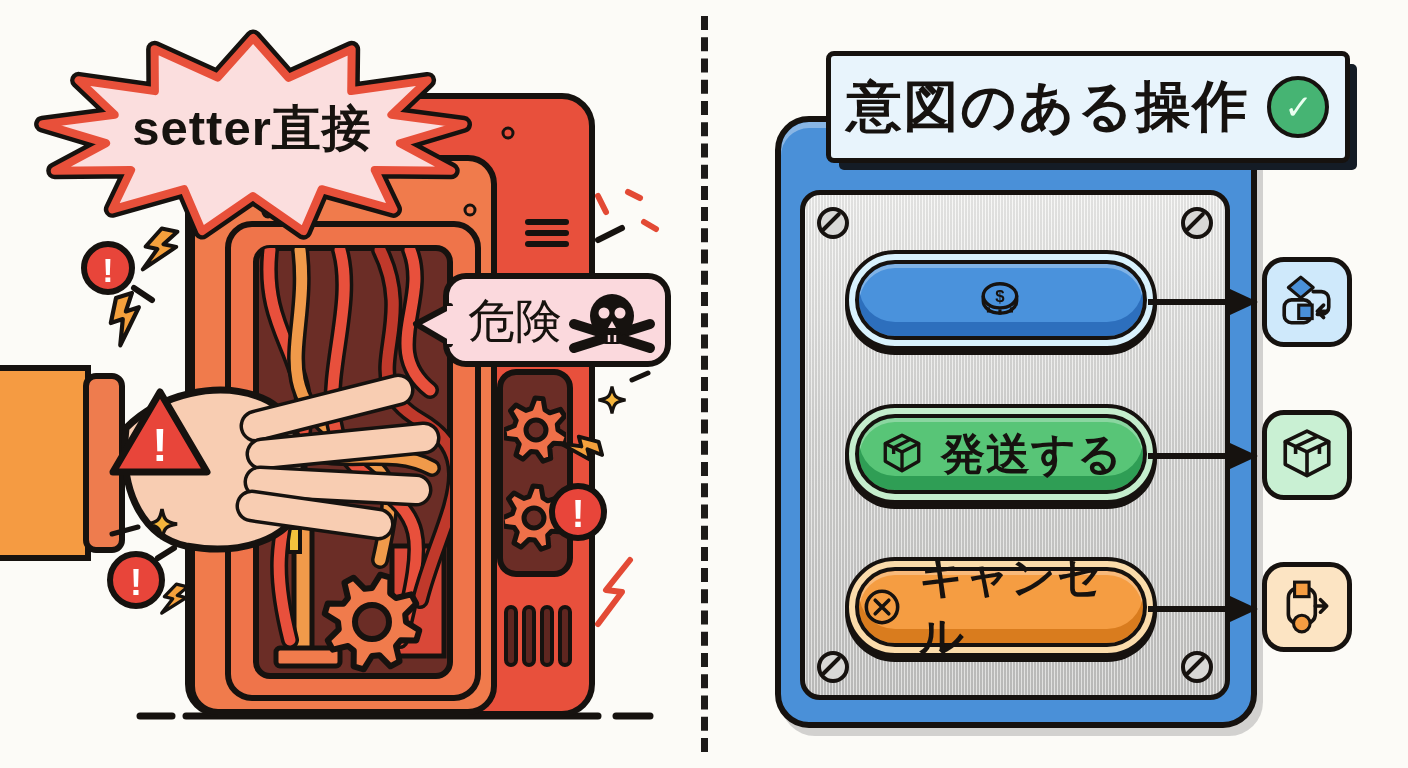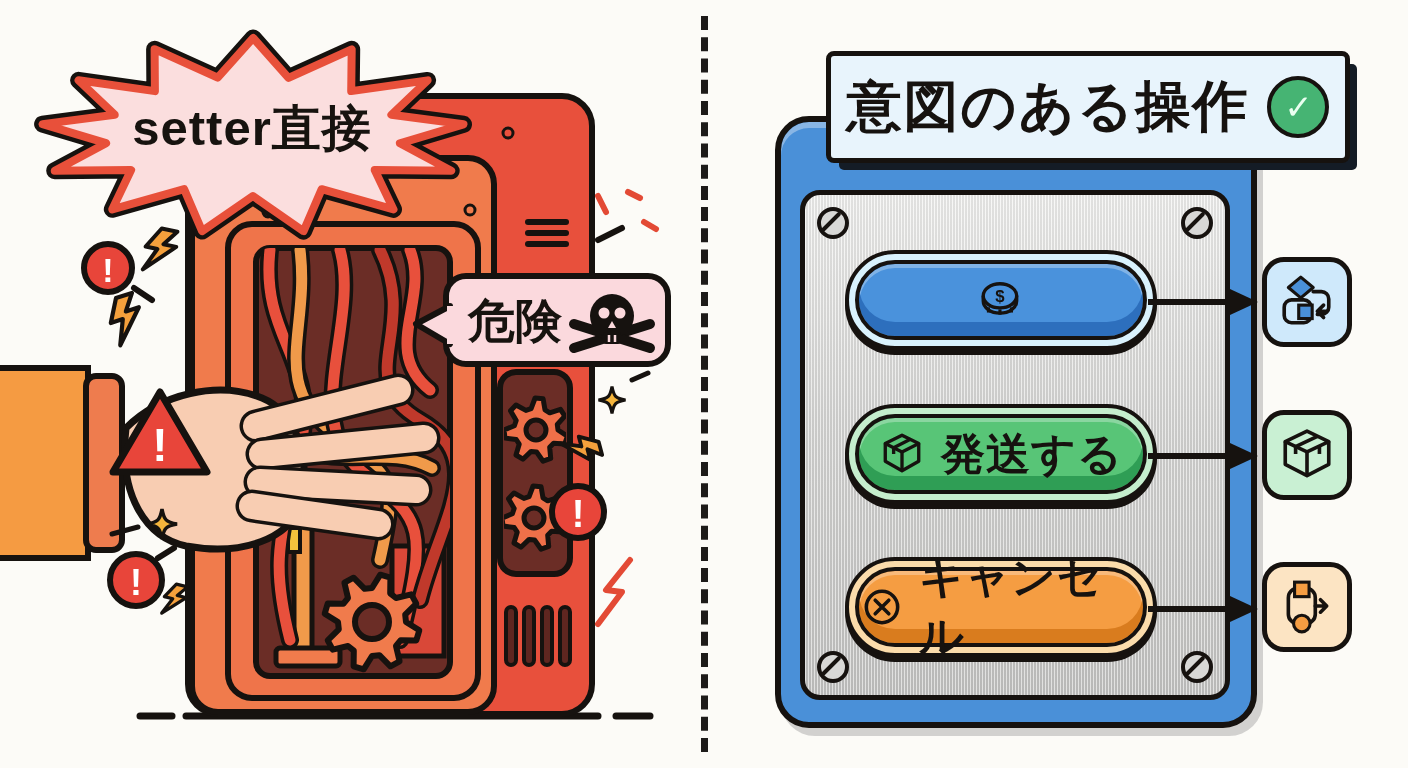--- a/index.html
+++ b/index.html
@@ -4,21 +4,21 @@
 <style>
   html,body{margin:0;padding:0;background:#e9e7e2;}
   .stage{position:relative;width:1408px;height:768px;background:#fcfbf7;overflow:hidden;
          font-family:"Liberation Sans","DejaVu Sans",sans-serif;color:#16120f;}
 
   
   #left-art{position:absolute;left:0;top:0;width:708px;height:768px;}
   .burst-text{position:absolute;left:52px;top:96px;width:400px;text-align:center;
               font-size:49px;font-weight:800;letter-spacing:1px;color:#17130f;}
   .danger-text{position:absolute;left:455px;top:290px;width:120px;text-align:center;
-               font-size:47px;font-weight:700;color:#17130f;}
+               font-size:47px;font-weight:400;color:#17130f;}
 
   
   .divider{position:absolute;left:701px;top:16px;height:736px;width:0;
            border-left:7px dashed #1d1b19;}
 
   
   .panel{position:absolute;left:775px;top:116px;width:470px;height:600px;
          background:#4a90d8;border:6px solid #16120f;border-radius:34px;
          box-shadow:inset 0 6px 0 rgba(255,255,255,.35), 6px 8px 0 rgba(20,20,25,.18);}
   .plate{position:absolute;left:800px;top:190px;width:420px;height:500px;

